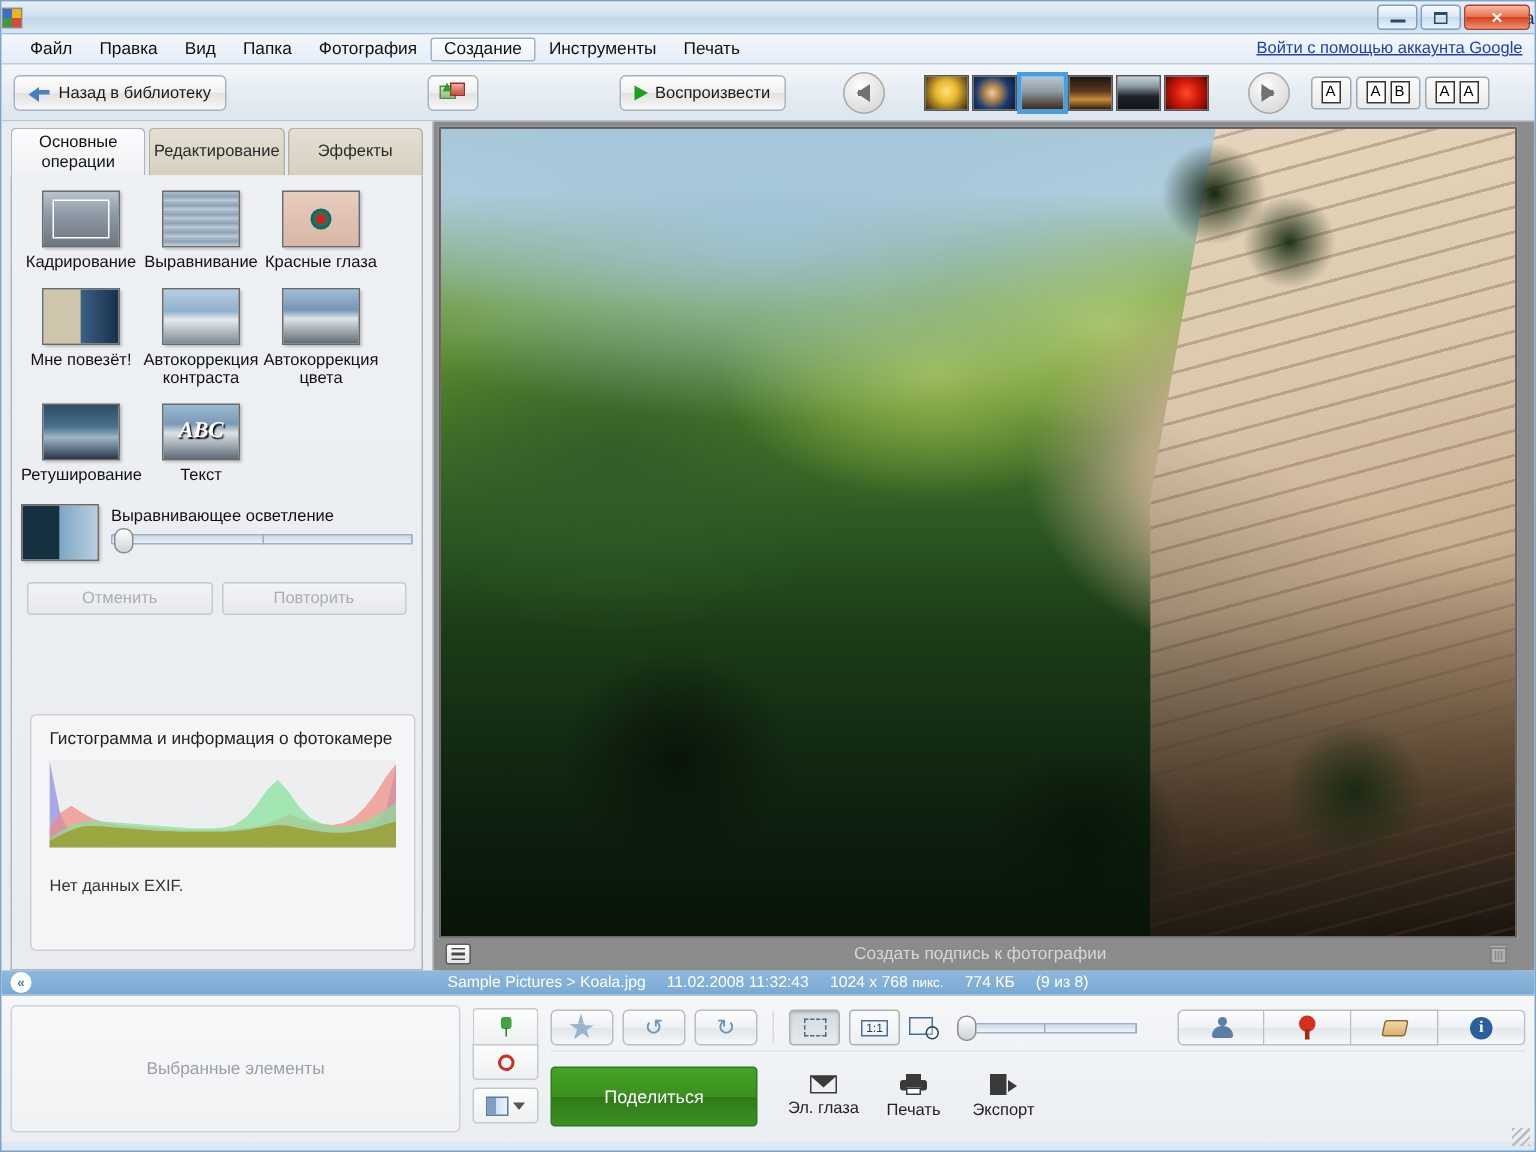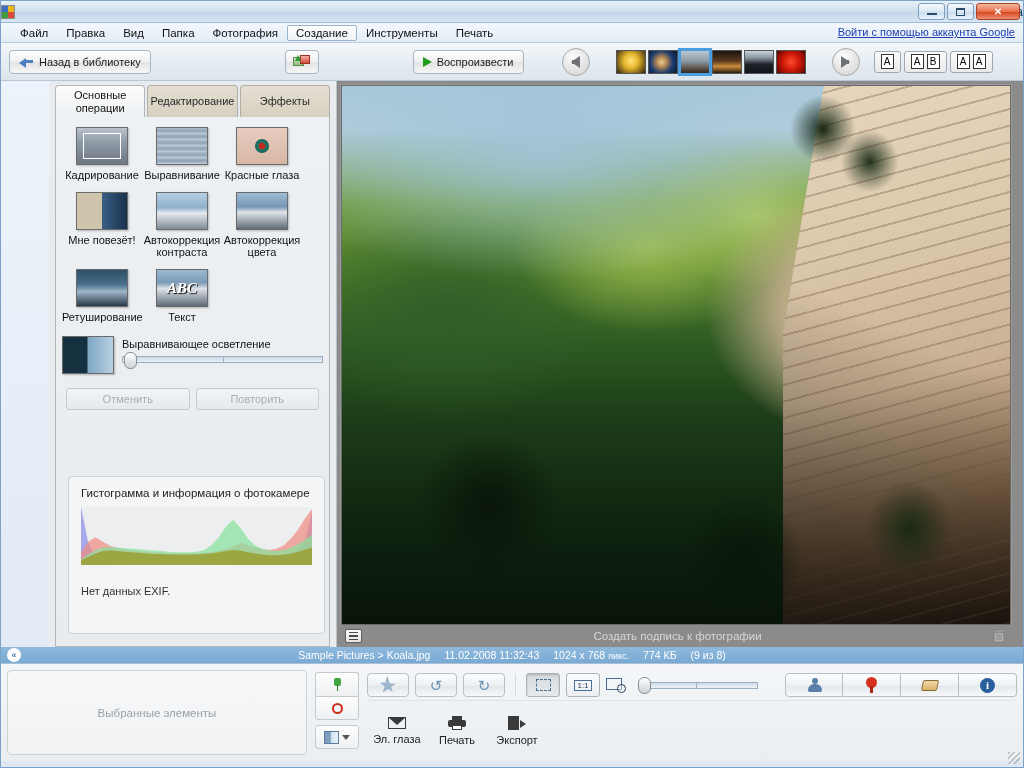--- a/index.html
+++ b/index.html
@@ -141,21 +141,20 @@
 
   
   .workspace { display:flex; height:566px; }
 
   
   .leftpanel {
     width:288px; background:#e9ecee;
     border-right:1px solid #b9c2c9;
     display:flex; flex-direction:column;
     position:relative;
-    margin-left:48px;
   }
   .tabs { display:flex; gap:2px; padding:4px 6px 0 6px; }
   .tab {
     flex:1; height:32px; border:1px solid #b3b0a8;
     border-bottom:none; border-radius:4px 4px 0 0;
     background:linear-gradient(180deg,#e4dfd2,#d6d0c0);
     font-size:11px; color:#2a2a2a; display:flex; align-items:center;
     justify-content:center; text-align:center; line-height:1.1; cursor:pointer;
   }
   .tab.active {
@@ -689,20 +688,21 @@
           <div class="rgbtn">
               <span class="tagico"></span>
             </div>
           <div class="rgbtn">
               <span class="infoico">i</span>
             </div>
         </div>
       </div>
 
       <div class="rp-bot">
+        <div class="share-btn">Поделиться</div>
         <div class="act">
           <span class="mailico"></span>
           <span>Эл. глаза</span>
         </div>
         <div class="act">
           <span class="printico">
               <span class="t"></span>
               <span class="b"></span>
               <span class="p"></span>
             </span>

